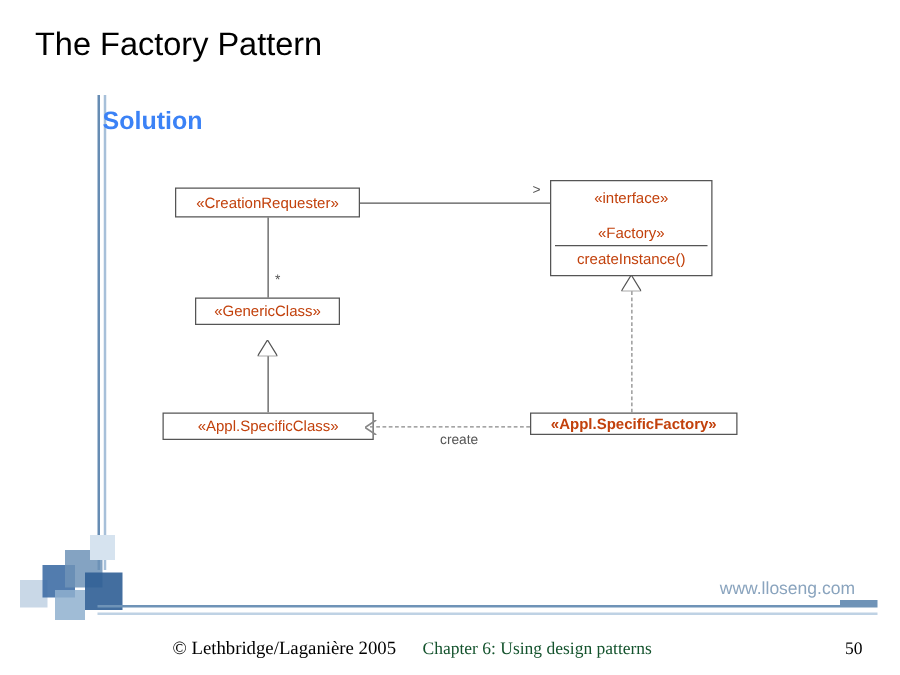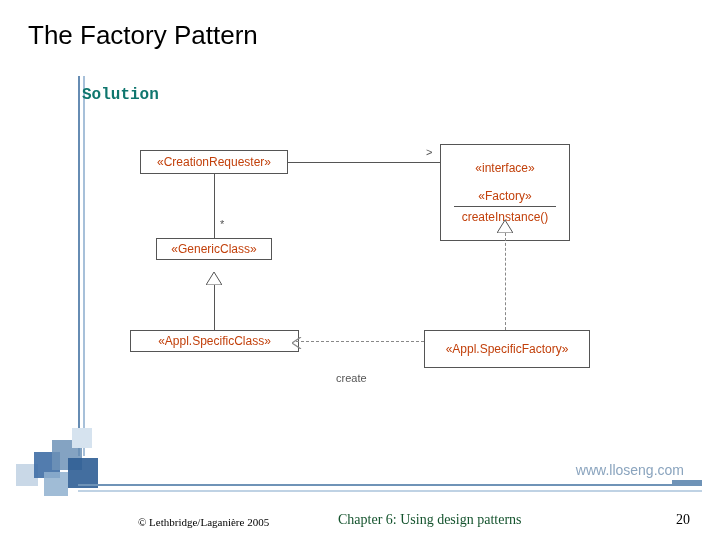--- a/index.html
+++ b/index.html
@@ -1,45 +1,45 @@
 <!DOCTYPE html>
 <html><head>
 <meta charset="utf-8">
 <style>
   * { box-sizing: border-box; margin: 0; padding: 0; }
   html, body { width: 720px; height: 540px; font-family: Arial, Helvetica, sans-serif; background: #fff; overflow: hidden; }
   .slide { position: relative; width: 720px; height: 540px; }
   .title { position: absolute; top: 20px; left: 28px; font-size: 26px; font-weight: 400; color: #000; }
-  .subheading { position: absolute; top: 86px; left: 82px; font-size: 16px; font-weight: bold; color: #0f766e; font-family: Liberation Mono, monospace; }
+  .subheading { position: absolute; top: 86px; left: 82px; font-size: 20px; font-weight: bold; color: #3b82f6; font-family: Liberation Sans, sans-serif; }
   .vline-outer { position: absolute; left: 78px; top: 76px; width: 2px; height: 380px; background: #668cb3; }
   .vline-inner { position: absolute; left: 83px; top: 76px; width: 2px; height: 380px; background: #a7c0d9; }
 
   .diagram { position: absolute; left: 120px; top: 144px; width: 520px; height: 238px; }
   .box { position: absolute; border: 1px solid #555; background: #fff; font-size: 12px; color: #c2410c; display: flex; flex-direction: column; align-items: center; justify-content: center; padding: 3px 6px; }
   .box .line { display: block; white-space: nowrap; }
-  .box.withcompartment { padding: 13px; }
+  .box.withcompartment { padding: 3px; }
   .box.withcompartment .top { padding: 3px 6px; border-bottom: 1px solid #555; width: 100%; text-align: center; }
   .box.withcompartment .bot { padding: 3px 6px; width: 100%; text-align: center; }
 
   .assoc-h { position: absolute; border-top: 1px solid #555; height: 0; }
   .assoc-v { position: absolute; border-left: 1px solid #555; width: 0; }
   .dashed-h { position: absolute; border-top: 1.3px dashed #888; height: 0; }
   .dashed-v { position: absolute; border-left: 1.3px dashed #888; width: 0; }
   .tri-outline-up { position: absolute; width: 16px; height: 13px; }
   .tri-outline-up svg { display: block; }
 
   .little-label { position: absolute; font-size: 11px; color: #555; }
 
   .website { position: absolute; right: 36px; bottom: 62px; font-size: 14px; color: #8aa4be; font-family: Arial, sans-serif; }
   .website-bar { position: absolute; right: 18px; bottom: 56px; height: 4px; width: 30px; background: #6f93b7; }
   .hline-top { position: absolute; left: 78px; right: 18px; bottom: 54px; height: 2px; background: #6f93b7; }
   .hline-bot { position: absolute; left: 78px; right: 18px; bottom: 48px; height: 2px; background: #bfd2e4; }
 
   .footer { position: absolute; left: 0; right: 0; bottom: 12px; height: 26px; }
-  .copyright { position: absolute; left: 138px; bottom: 0; font-size: 11px; font-family: Georgia, 'Times New Roman', serif; color: #000; }
+  .copyright { position: absolute; left: 138px; bottom: 0; font-size: 15px; font-family: Georgia, 'Times New Roman', serif; color: #000; }
   .chapter { position: absolute; left: 338px; bottom: 0; font-size: 14px; font-family: Georgia, 'Times New Roman', serif; color: #14532d; }
   .pagenum { position: absolute; right: 30px; bottom: 0; font-size: 14px; font-family: Georgia, 'Times New Roman', serif; color: #000; }
 
   .corner-art { position: absolute; left: 16px; bottom: 42px; width: 100px; height: 70px; }
   .sq { position: absolute; }
 </style>
 </head>
 <body>
 
 <div class="slide">
@@ -81,54 +81,54 @@
       <svg width="16" height="13">
           <polygon points="8,0 16,13 0,13" fill="#fff" stroke="#555" stroke-width="1"></polygon>
         </svg>
     </div>
     <div class="assoc-v" style="left:94px; top:141px; height:45px;"></div>
 
     <div class="box" style="left:10px; top:186px; width:169px; height:22px;">
       <span class="line">«Appl.SpecificClass»</span>
     </div>
 
-    <div class="box" style="left:304px; top:186px; width:166px; height:38px;">
+    <div class="box" style="left:304px; top:186px; width:166px; height:18px;font-weight:bold;">
       <span class="line">«Appl.SpecificFactory»</span>
     </div>
 
     <div class="tri-outline-up" style="left:377px; top:76px;">
       <svg width="16" height="13">
           <polygon points="8,0 16,13 0,13" fill="#fff" stroke="#555" stroke-width="1"></polygon>
         </svg>
     </div>
     <div class="dashed-v" style="left:385px; top:89px; height:97px;"></div>
 
     <div class="dashed-h" style="left:176px; top:197px; width:128px;"></div>
     <div style="position:absolute; left:172px; top:191px;">
       <svg width="10" height="12">
           <polyline points="9,0 0,6 9,12" fill="none" stroke="#888" stroke-width="1.3"></polyline>
         </svg>
     </div>
-    <div class="little-label" style="left:216px; top:202px;margin-top:26px;">create</div>
+    <div class="little-label" style="left:232px; top:202px;">create</div>
 
   </div>
 
   <div class="corner-art">
     <div class="sq" style="left:0px;  top:36px; width:22px; height:22px; background:#c9d8e7;"></div>
     <div class="sq" style="left:18px; top:24px; width:26px; height:26px; background:#3f6ea5; opacity:.9;"></div>
     <div class="sq" style="left:36px; top:12px; width:30px; height:30px; background:#6f93b7; opacity:.85;"></div>
     <div class="sq" style="left:52px; top:30px; width:30px; height:30px; background:#2f5e95; opacity:.9;"></div>
     <div class="sq" style="left:28px; top:44px; width:24px; height:24px; background:#8fb0cf; opacity:.85;"></div>
     <div class="sq" style="left:56px; top:0px;  width:20px; height:20px; background:#d6e3ef;"></div>
   </div>
 
   <div class="website">www.lloseng.com</div>
   <div class="website-bar"></div>
   <div class="hline-top"></div>
   <div class="hline-bot"></div>
 
   <div class="footer">
     <div class="copyright">© Lethbridge/Laganière 2005</div>
     <div class="chapter">Chapter 6: Using design patterns</div>
-    <div class="pagenum">20</div>
+    <div class="pagenum">50</div>
   </div>
 
 </div>
 
 </body></html>

